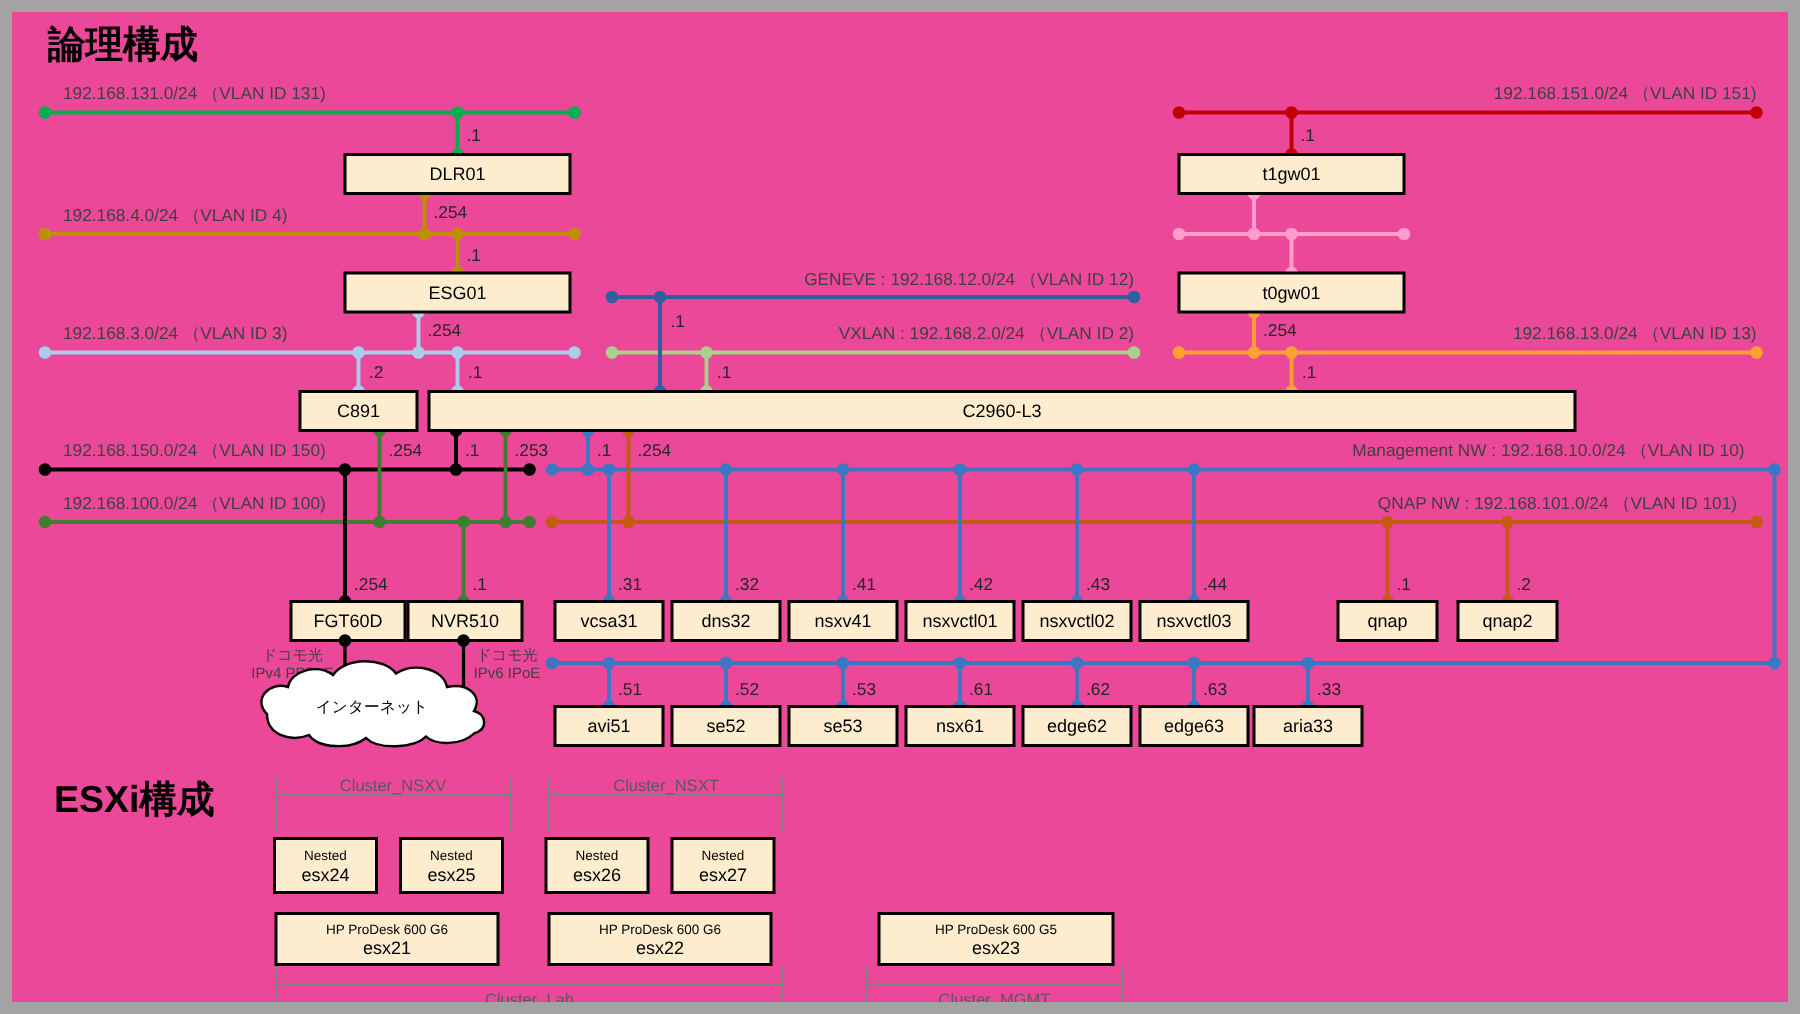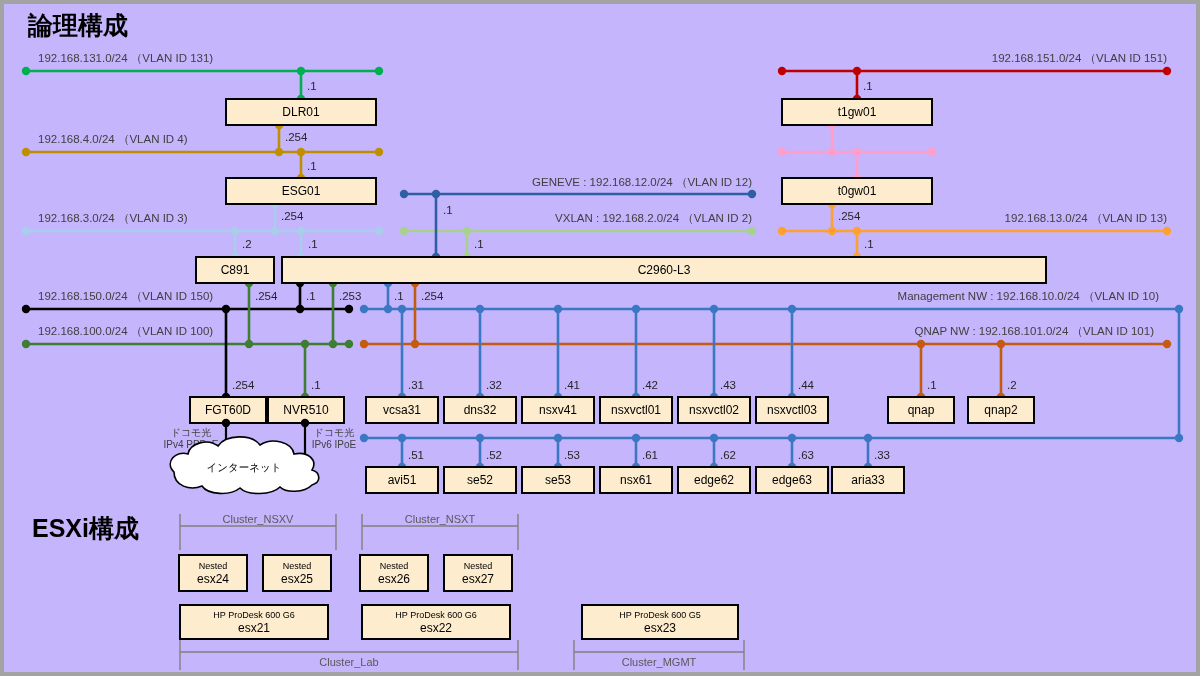--- a/index.html
+++ b/index.html
@@ -5,22 +5,22 @@
   * { box-sizing: border-box; }
   html, body {
     margin: 0; padding: 0;
     background: #ffffff;
     font-family: "Liberation Sans", "DejaVu Sans", sans-serif;
   }
   #canvas {
     position: relative;
     width: 1200px;
     height: 676px;
-    background: #c4b5fd;
-    border: 4px solid #a3a3a3;
+    background: #ec4899;
+    border: 8px solid #a3a3a3;
     overflow: hidden;
   }
   svg#diagram {
     position: absolute;
     left: 0; top: 0;
     width: 1200px;
     height: 676px;
   }
   .section-title {
     font-weight: bold;

